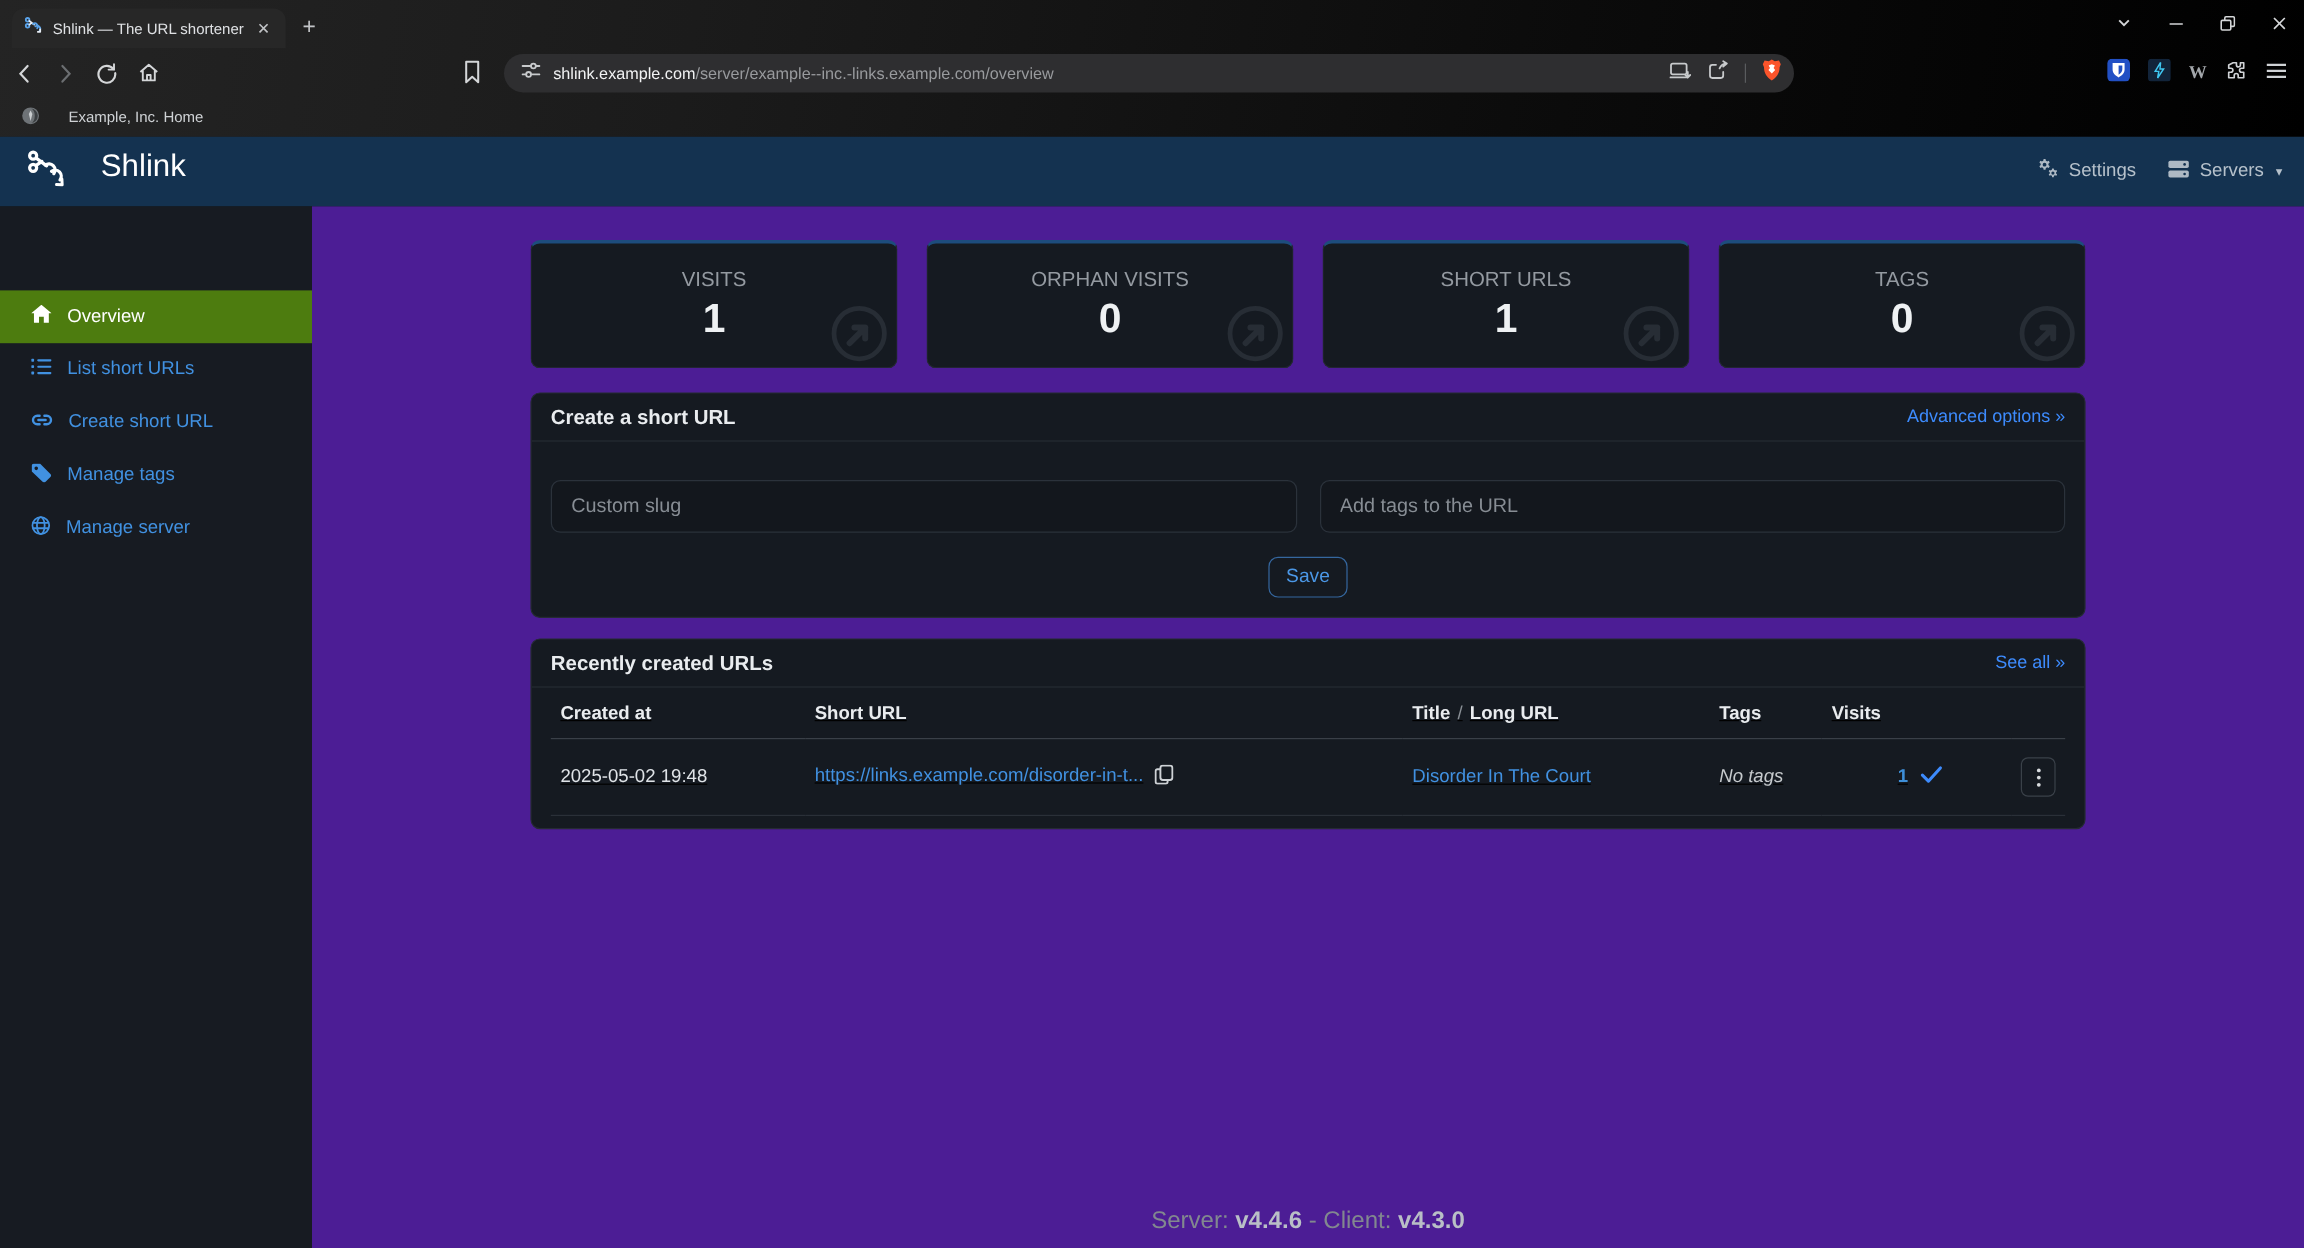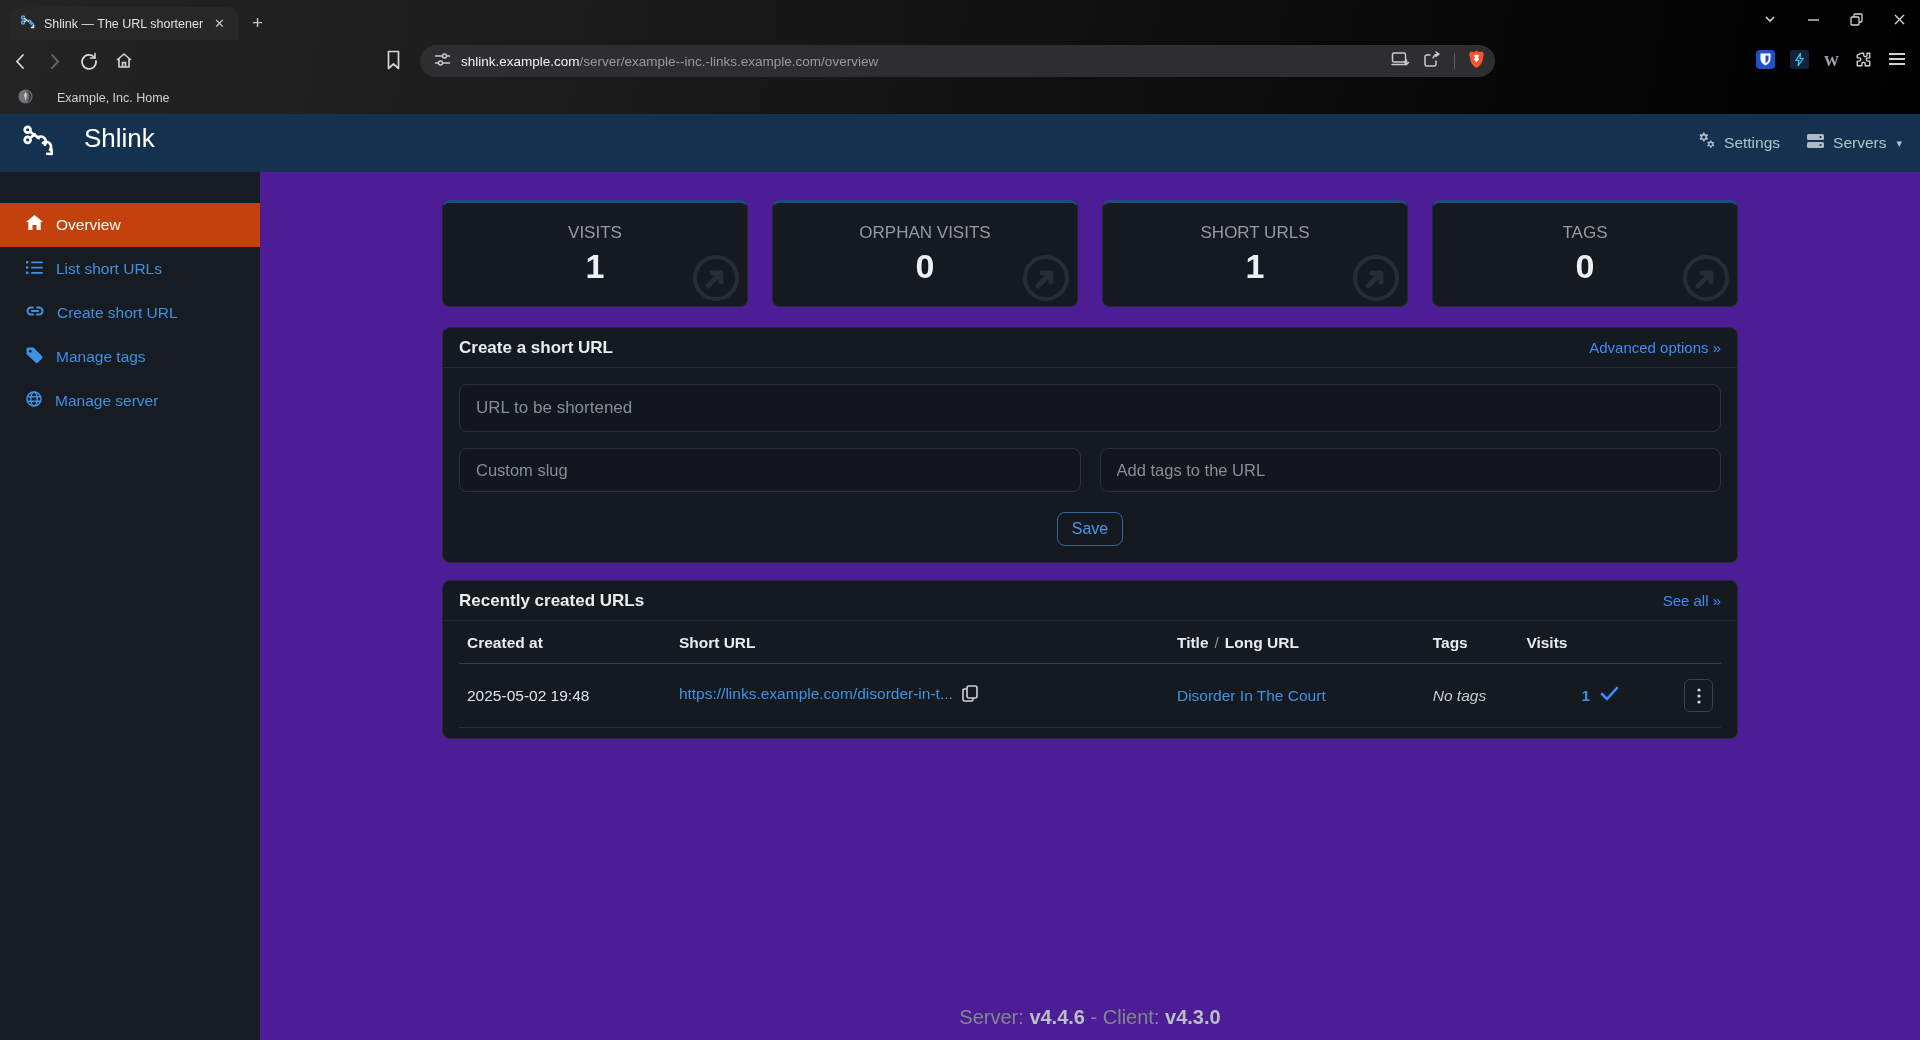--- a/index.html
+++ b/index.html
@@ -40,21 +40,21 @@
   .header-right { margin-left:auto; display:flex; align-items:center; gap:26px; color:#b6c1cb; font-size:15.5px; }
   .header-link { display:flex; align-items:center; gap:8px; cursor:default; }
   .caret { font-size:11px; margin-left:2px; color:#b6c1cb; }
 
   
   .app-body { display:flex; height:868px; }
   .sidebar { width:260px; background:#171b22; padding-top:31px; flex:none; }
   .menu-item { height:44px; display:flex; align-items:center; gap:13px; padding-left:26px;
     color:#4191e1; font-size:15.5px; cursor:default; }
   .menu-item svg { flex:none; }
-  .menu-item.active { background:#c2410c; color:#ffffff; }
+  .menu-item.active { background:#4d7c0f; color:#ffffff;margin-top:39px; }
 
   .main { flex:1; background:#4c1d95; position:relative; display:flex; flex-direction:column; align-items:center; padding-top:28px; }
   .content { width:1296px; }
 
   
   .stats-row { display:flex; gap:24px; }
   .stat-card { flex:1; height:107px; background:#151a21; border:1px solid #232931; border-top:3px solid #1d4c7c;
     border-radius:8px; position:relative; text-align:center; padding-top:20px; }
   .stat-label { color:#949aa1; font-size:17px; }
   .stat-value { color:#eef1f3; font-size:34px; font-weight:600; margin-top:4px; }
@@ -71,21 +71,21 @@
     border-radius:8px; color:#e9ecef; font-size:17px; padding:0 16px; outline:none; }
   .text-input::placeholder { color:#878d94; opacity:1; }
   .input-row { display:flex; gap:19px; margin-top:16px;border-radius:10px; }
   .input-row .text-input { flex:1; height:44px; font-size:16.5px; }
   .save-row { margin-top:20px; text-align:center; }
   .btn-outline { background:transparent; border:1px solid #35679f; color:#4b97e6; font-size:16px;
     padding:7px 14px; border-radius:8px; font-family:inherit; cursor:pointer; }
 
   
   .recent-card { margin-top:17px; }
-  table { width:100%; border-collapse:collapse; }
+  table { width:100%; border-collapse:collapse;text-decoration:underline; }
   th { text-align:left; color:#e9ecef; font-size:15.5px; padding:13px 8px 11px 8px; border-bottom:1px solid #3a4048; }
   td { padding:15px 8px; border-bottom:1px solid #2a3038; font-size:15.5px; vertical-align:middle; }
   .col-slash { color:#8a9096; font-weight:normal; padding:0 6px; }
   .cell-date { color:#dfe3e7; }
   a.table-link { color:#4191e1; text-decoration:none; cursor:pointer; }
   .copy-btn { display:inline-block; vertical-align:-3px; margin-left:9px; cursor:pointer; }
   .no-tags { color:#c6cacd; font-style:italic; }
   .visits-wrap { padding-left:55px; display:flex; align-items:center; gap:10px; }
   .visits-count { color:#3e8fd8; font-weight:bold; }
   .kebab-cell { text-align:right; padding-right:8px; }
@@ -385,21 +385,20 @@
           </span>
         </div>
       </div>
 
       <div class="card create-card">
         <div class="card-header">
           <span class="card-title">Create a short URL</span>
           <a class="card-header-link">Advanced options »</a>
         </div>
         <div class="card-body">
-          <input class="text-input" type="text" placeholder="URL to be shortened" style="">
           <div class="input-row">
             <input class="text-input" type="text" placeholder="Custom slug" style="">
             <input class="text-input" type="text" placeholder="Add tags to the URL" style="">
           </div>
           <div class="save-row">
             <button class="btn-outline">Save</button>
           </div>
         </div>
       </div>
 

